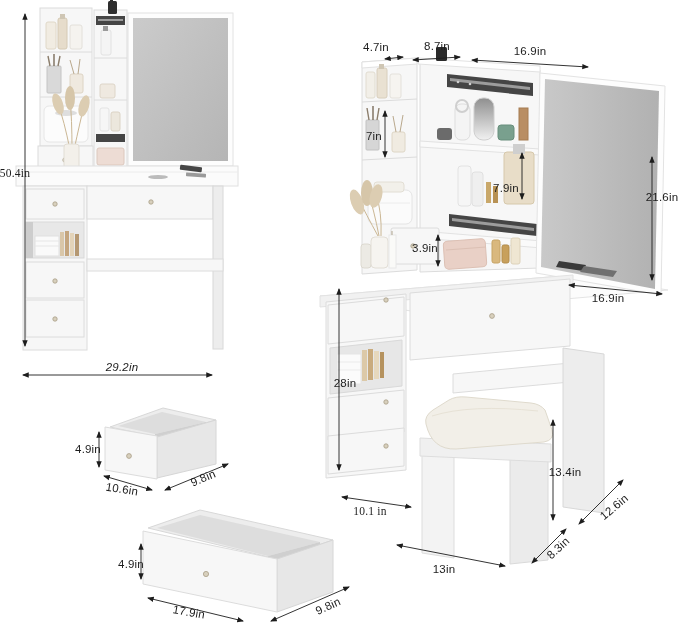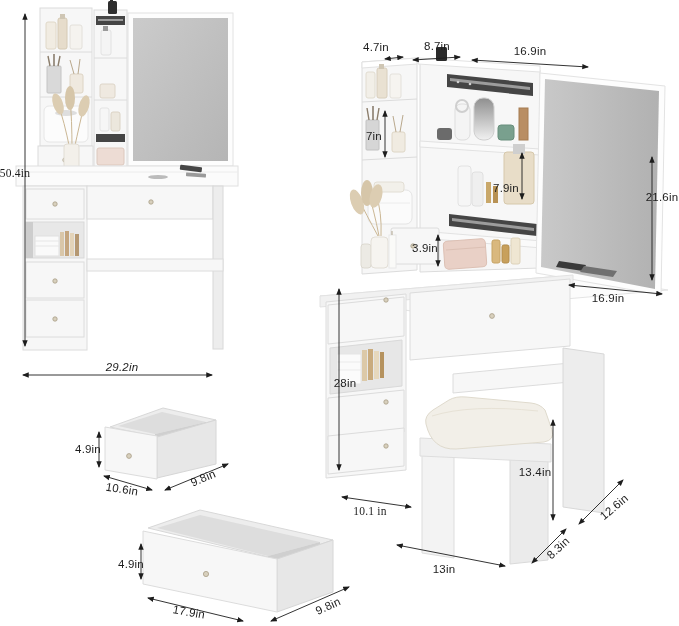--- a/index.html
+++ b/index.html
@@ -306,18 +306,18 @@
 <div class="dim" style="left:376px;top:47px;">4.7in</div>
 <div class="dim" style="left:437px;top:46px;">8.7in</div>
 <div class="dim" style="left:530px;top:51px;">16.9in</div>
 <div class="dim" style="left:374px;top:136px;text-align:right;">7in</div>
 <div class="dim" style="left:506px;top:188px;">7.9in</div>
 <div class="dim" style="left:662px;top:197px;">21.6in</div>
 <div class="dim" style="left:425px;top:248px;">3.9in</div>
 <div class="dim" style="left:608px;top:298px;">16.9in</div>
 <div class="dim" style="left:345px;top:383px;">28in</div>
 <div class="dim" style="left:370px;top:511px;font-family:Liberation Serif, serif;">10.1 in</div>
-<div class="dim" style="left:535px;top:472px;">13.4in</div>
+<div class="dim" style="left:565px;top:472px;">13.4in</div>
 <div class="dim rm40" style="left:614px;top:507px;">12.6in</div>
 <div class="dim rm43" style="left:558px;top:548px;">8.3in</div>
 <div class="dim" style="left:444px;top:569px;">13in</div>
 
 </div>
 
 </body></html>

